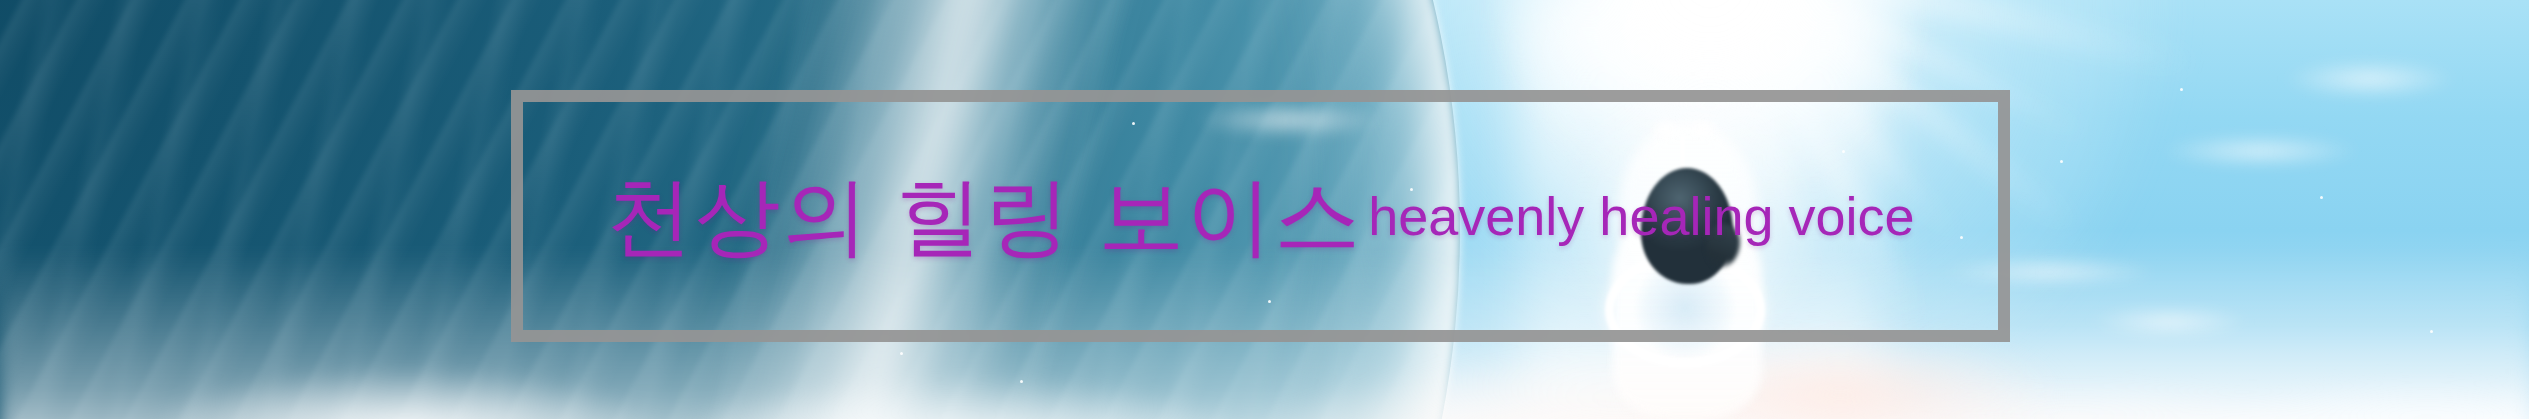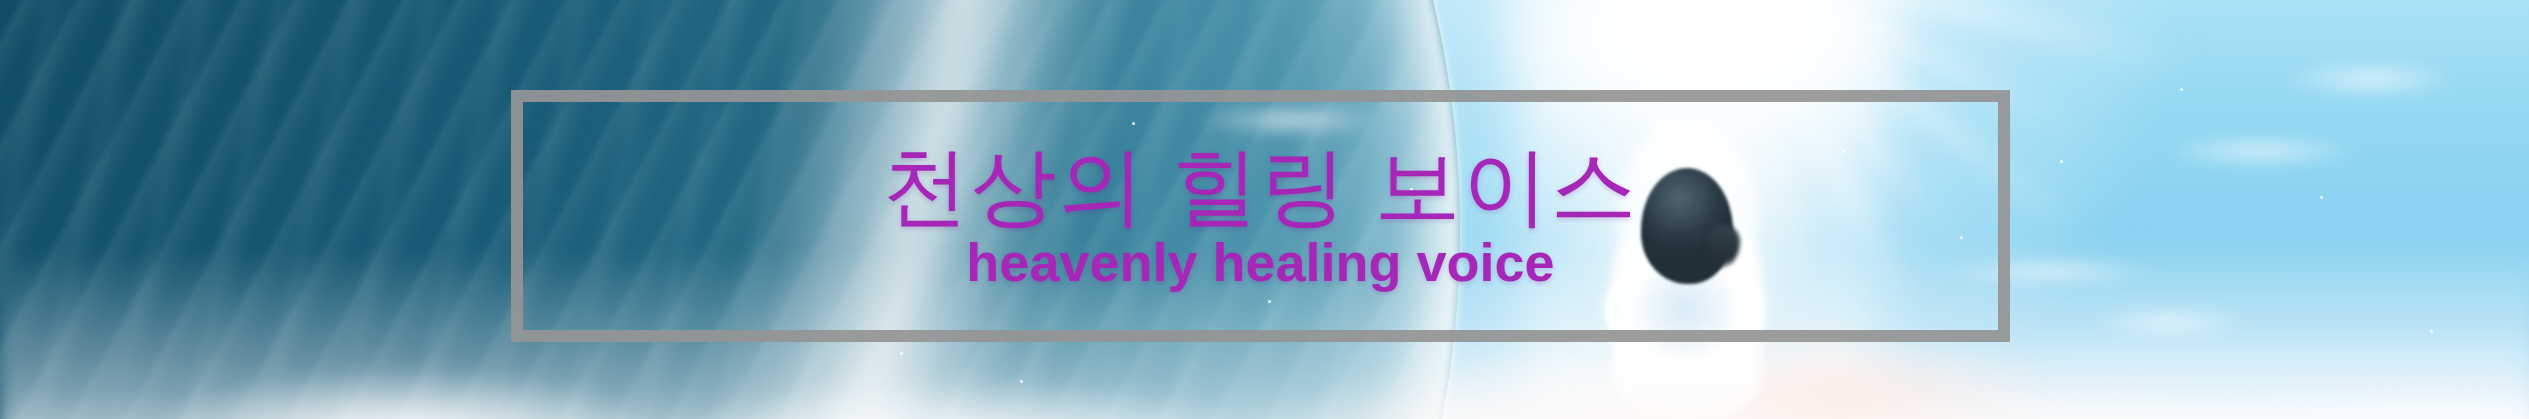--- a/index.html
+++ b/index.html
@@ -329,39 +329,39 @@
   }
 
   
   .text-block {
     position: absolute;
     left: 511px;
     top: 90px;
     width: 1499px;
     height: 252px;
     display: flex;
-    flex-direction: column;
+    flex-direction: row;
     align-items: center;
     justify-content: center;
     gap: 6px;
     pointer-events: none;
   }
   .title-ko {
     font-size: 86px;
     line-height: 1.0;
     font-weight: 400;
     color: #a626b8;
     letter-spacing: 2px;
     white-space: nowrap;
     text-shadow: 0 2px 5px rgba(120,20,140,0.22);
   }
   .subtitle-en {
     font-size: 54px;
     line-height: 1.0;
-    font-weight: 700;
+    font-weight: 400;
     color: #a626b8;
     letter-spacing: 0px;
     white-space: nowrap;
     text-shadow: 0 2px 5px rgba(120,20,140,0.20);
   }
 
   
   .sparkles {
     position: absolute;
     inset: 0;

